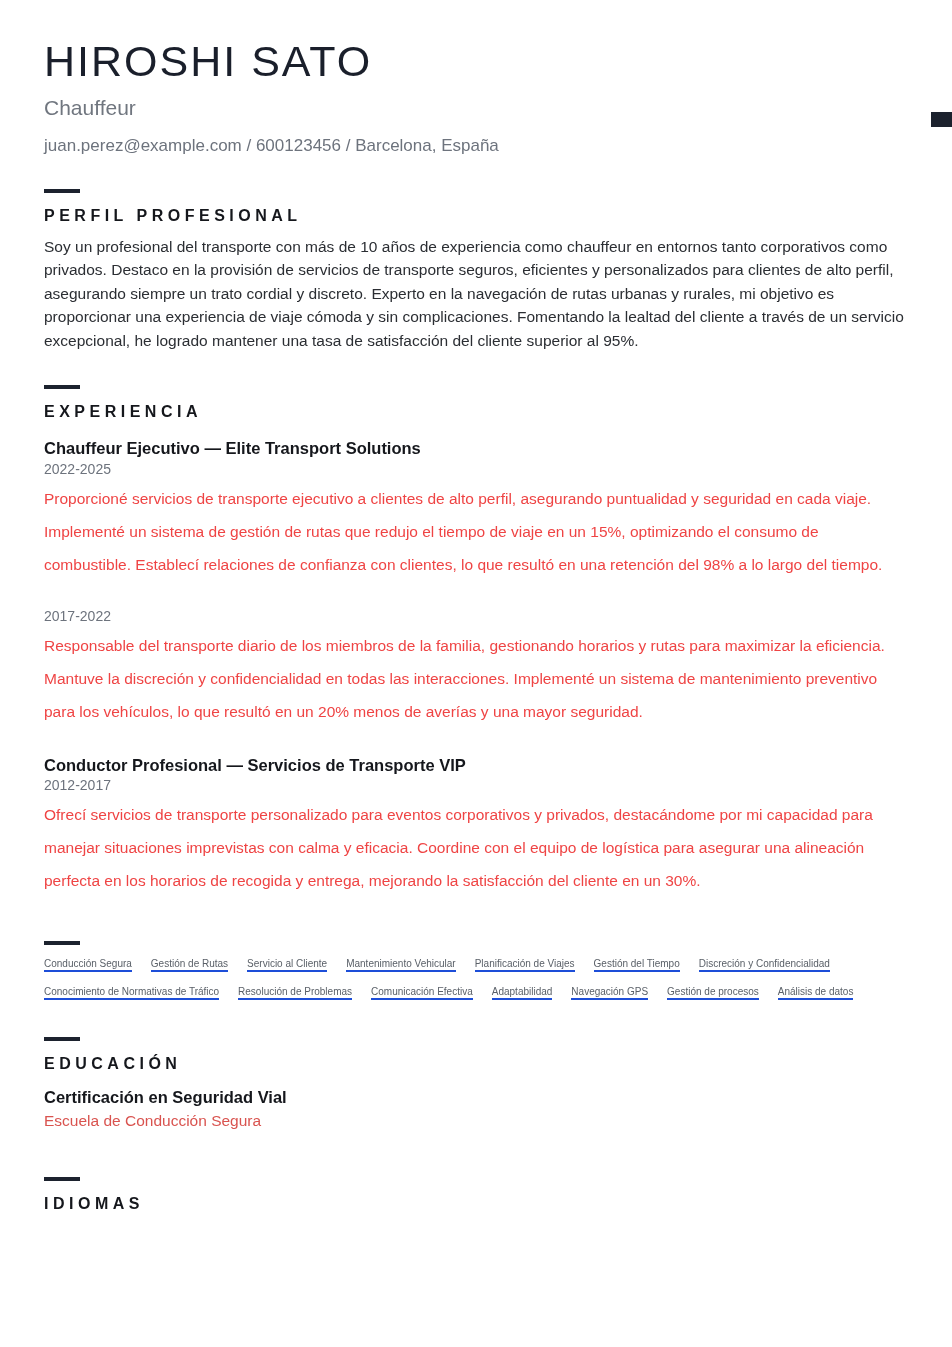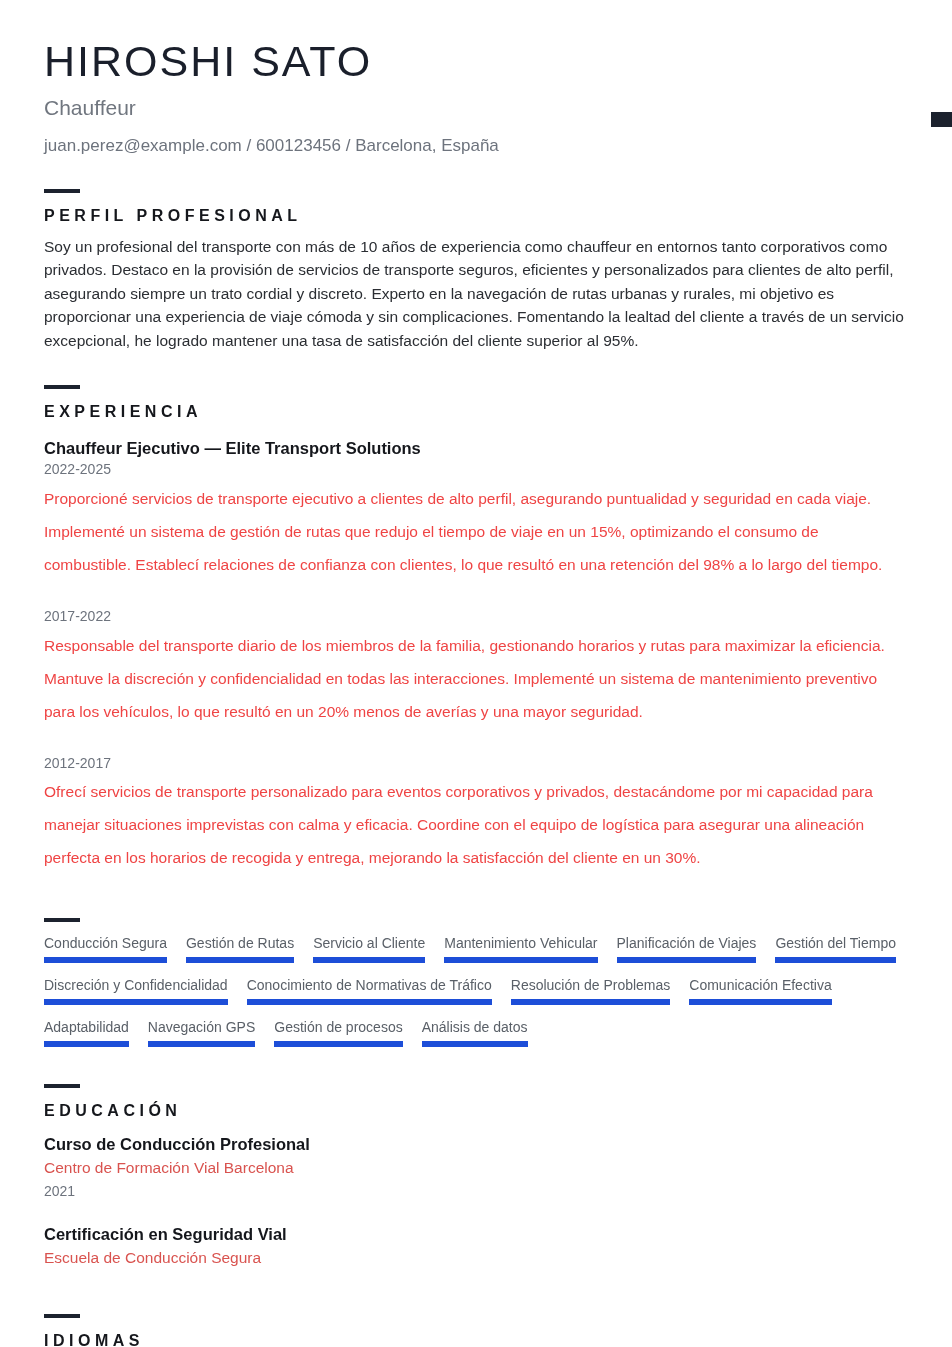--- a/index.html
+++ b/index.html
@@ -52,22 +52,22 @@
   .job-dates{font-size:14px;color:var(--muted-gray);margin-top:2px;line-height:1.2;}
   .job-desc{font-size:15.5px;line-height:33px;color:#ef4444;margin-top:4px;max-width:868px;}
 
   
   .section-skills{margin-top:44px;}
   .skills-wrap{
     display:flex;flex-wrap:wrap;column-gap:19px;row-gap:14px;
     margin-top:13px;max-width:866px;
   }
   .skill{
-    font-size:14px;color:#5a6068;
-    padding-bottom:5px;border-bottom:6px solid #1d4ed8;
+    font-size:10px;color:#5a6068;
+    border-bottom:2px solid #1d4ed8;
     white-space:nowrap;line-height:1.2;
   }
 
   
   .section-education{margin-top:37px;}
   .edu{margin-top:14px;}
   .edu + .edu{margin-top:24px;}
   .edu-degree{font-size:16.5px;font-weight:bold;color:#15171c;line-height:1.25;}
   .edu-school{font-size:15.5px;color:var(--institution-red);margin-top:4px;line-height:1.2;}
   .edu-year{font-size:14px;color:var(--muted-gray);margin-top:6px;line-height:1.2;}
@@ -107,20 +107,21 @@
       <div class="job-dates">2022-2025</div>
       <p class="job-desc">Proporcioné servicios de transporte ejecutivo a clientes de alto perfil, asegurando puntualidad y seguridad en cada viaje. Implementé un sistema de gestión de rutas que redujo el tiempo de viaje en un 15%, optimizando el consumo de combustible. Establecí relaciones de confianza con clientes, lo que resultó en una retención del 98% a lo largo del tiempo.</p>
     </div>
 
     <div class="job">
       <div class="job-dates">2017-2022</div>
       <p class="job-desc">Responsable del transporte diario de los miembros de la familia, gestionando horarios y rutas para maximizar la eficiencia. Mantuve la discreción y confidencialidad en todas las interacciones. Implementé un sistema de mantenimiento preventivo para los vehículos, lo que resultó en un 20% menos de averías y una mayor seguridad.</p>
     </div>
 
     <div class="job">
+      <div class="job-name">Conductor Profesional — Servicios de Transporte VIP</div>
       <div class="job-dates">2012-2017</div>
       <p class="job-desc">Ofrecí servicios de transporte personalizado para eventos corporativos y privados, destacándome por mi capacidad para manejar situaciones imprevistas con calma y eficacia. Coordine con el equipo de logística para asegurar una alineación perfecta en los horarios de recogida y entrega, mejorando la satisfacción del cliente en un 30%.</p>
     </div>
   </section>
 
   <section class="section section-skills">
     <div class="section-bar"></div>
     <div class="skills-wrap">
       <span class="skill">Conducción Segura</span>
       <span class="skill">Gestión de Rutas</span>
@@ -136,25 +137,20 @@
       <span class="skill">Navegación GPS</span>
       <span class="skill">Gestión de procesos</span>
       <span class="skill">Análisis de datos</span>
     </div>
   </section>
 
   <section class="section section-education">
     <div class="section-bar"></div>
     <h2 class="section-heading">EDUCACIÓN</h2>
 
-    <div class="edu">
-      <div class="edu-degree">Curso de Conducción Profesional</div>
-      <div class="edu-school">Centro de Formación Vial Barcelona</div>
-      <div class="edu-year">2021</div>
-    </div>
 
     <div class="edu">
       <div class="edu-degree">Certificación en Seguridad Vial</div>
       <div class="edu-school">Escuela de Conducción Segura</div>
     </div>
   </section>
 
   <section class="section section-languages">
     <div class="section-bar"></div>
     <h2 class="section-heading">IDIOMAS</h2>

